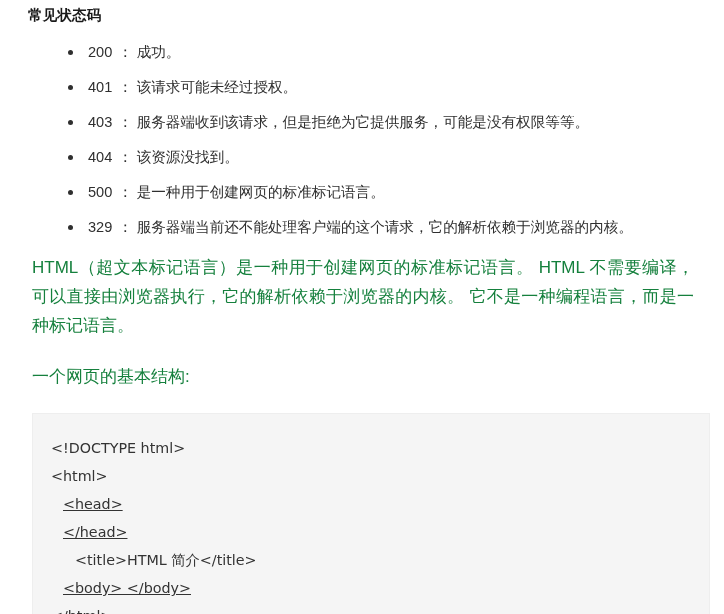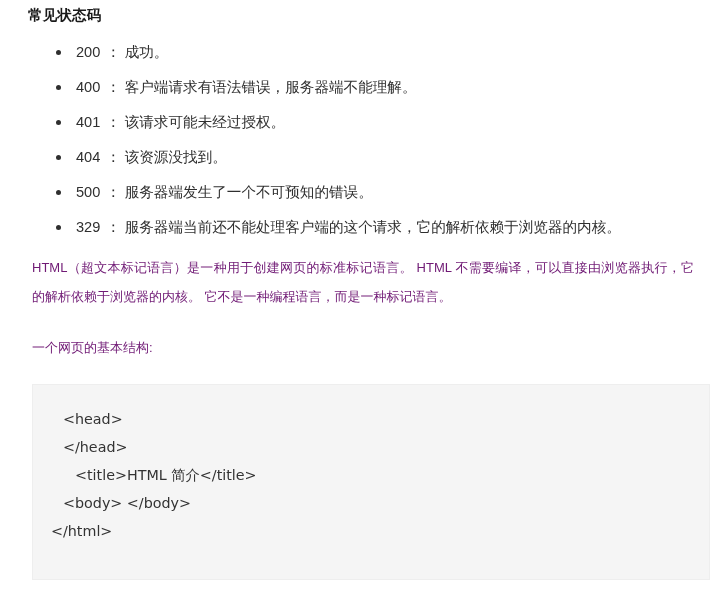--- a/index.html
+++ b/index.html
@@ -22,21 +22,21 @@
     padding: 0;
   }
   .section-title {
     font-size: 14.5px;
     font-weight: bold;
     color: #1a1a1a;
     margin: 6px 0 17px 28px;
     letter-spacing: 0.2px;
   }
   .status-list {
-    margin: 16px 0 0 0;
+    margin: 16px 0 0 12px;
     padding: 0 0 0 56px;
     list-style: none;
   }
   .status-list li {
     position: relative;
     font-size: 14.6px;
     line-height: 20px;
     color: #2f2f2f;
     margin-bottom: 15px;
     padding-left: 20px;
@@ -49,23 +49,23 @@
     width: 5px;
     height: 5px;
     border-radius: 50%;
     background: #2f2f2f;
   }
   .code-num {
     display: inline-block;
     min-width: 30px;
   }
   .para {
-    font-size: 13px;
+    font-size: 17px;
     line-height: 29px;
-    color: #701a75;
+    color: #15803d;
     margin: 16px 30px 0 32px;
     text-align: justify;
   }
   .para-2 {
     margin-top: 22px;
   }
   .code-block {
     margin: 22px 14px 0 32px;
     background: #f5f5f5;
     border: 1px solid #eeeeee;
@@ -74,56 +74,58 @@
     box-sizing: border-box;
   }
   .code-line {
     font-family: "DejaVu Sans", sans-serif;
     font-size: 14.3px;
     line-height: 28px;
     color: #333333;
     padding-left: 18px;
     white-space: pre;
   }
-  .indent-1 { padding-left: 30px; }
+  .indent-1 { padding-left: 30px; text-decoration: underline; }
   .indent-2 { padding-left: 42px; }
 </style>
 </head>
 <body>
 
 <div class="page">
 
   <h2 class="section-title">常见状态码</h2>
 
   <ul class="status-list">
     <li>
       <span class="code-num">200</span><span>：</span> <span>成功。</span>
     </li>
     <li>
-      <span class="code-num">400</span><span>：</span> <span>客户端请求有语法错误，服务器端不能理解。</span>
+      <span class="code-num">401</span><span>：</span> <span>该请求可能未经过授权。</span>
     </li>
     <li>
-      <span class="code-num">401</span><span>：</span> <span>该请求可能未经过授权。</span>
+      <span class="code-num">403</span><span>：</span> <span>服务器端收到该请求，但是拒绝为它提供服务，可能是没有权限等等。</span>
     </li>
     <li>
       <span class="code-num">404</span><span>：</span> <span>该资源没找到。</span>
     </li>
     <li>
-      <span class="code-num">500</span><span>：</span> <span>服务器端发生了一个不可预知的错误。</span>
+      <span class="code-num">500</span><span>：</span> <span>是一种用于创建网页的标准标记语言。</span>
     </li>
     <li>
       <span class="code-num">329</span><span>：</span> <span>服务器端当前还不能处理客户端的这个请求，它的解析依赖于浏览器的内核。</span>
     </li>
   </ul>
 
   <p class="para">HTML（超文本标记语言）是一种用于创建网页的标准标记语言。 HTML 不需要编译，可以直接由浏览器执行，它的解析依赖于浏览器的内核。 它不是一种编程语言，而是一种标记语言。</p>
 
   <p class="para para-2">一个网页的基本结构:</p>
 
   <div class="code-block">
+    <div class="code-line">&lt;!DOCTYPE html&gt;</div>
+    <div class="code-line">&lt;html&gt;</div>
     <div class="code-line indent-1">&lt;head&gt;</div>
     <div class="code-line indent-1">&lt;/head&gt;</div>
     <div class="code-line indent-2">&lt;title&gt;HTML 简介&lt;/title&gt;</div>
     <div class="code-line indent-1">&lt;body&gt; &lt;/body&gt;</div>
     <div class="code-line">&lt;/html&gt;</div>
   </div>
 
 </div>
 
 </body></html>

